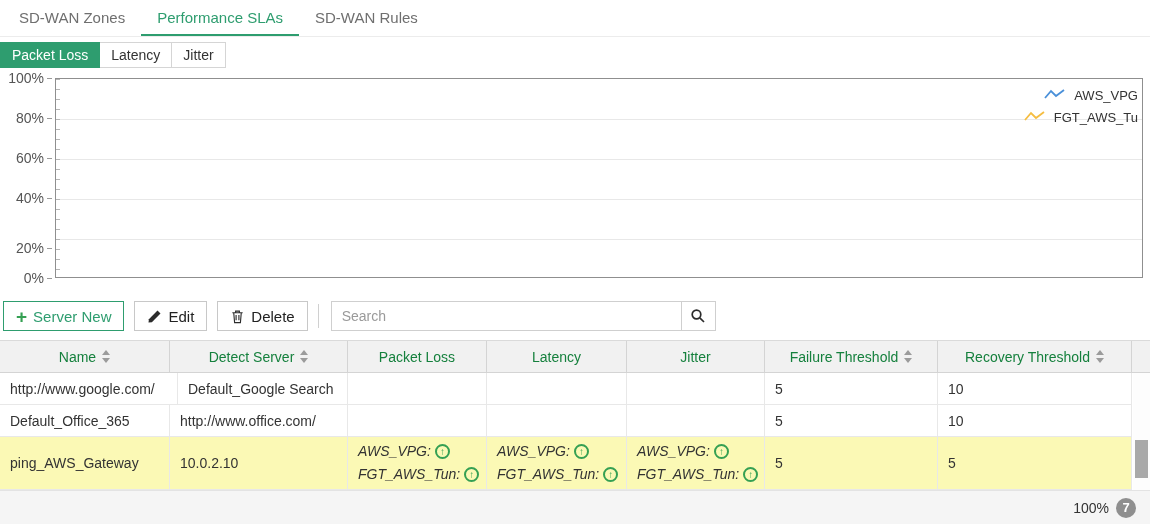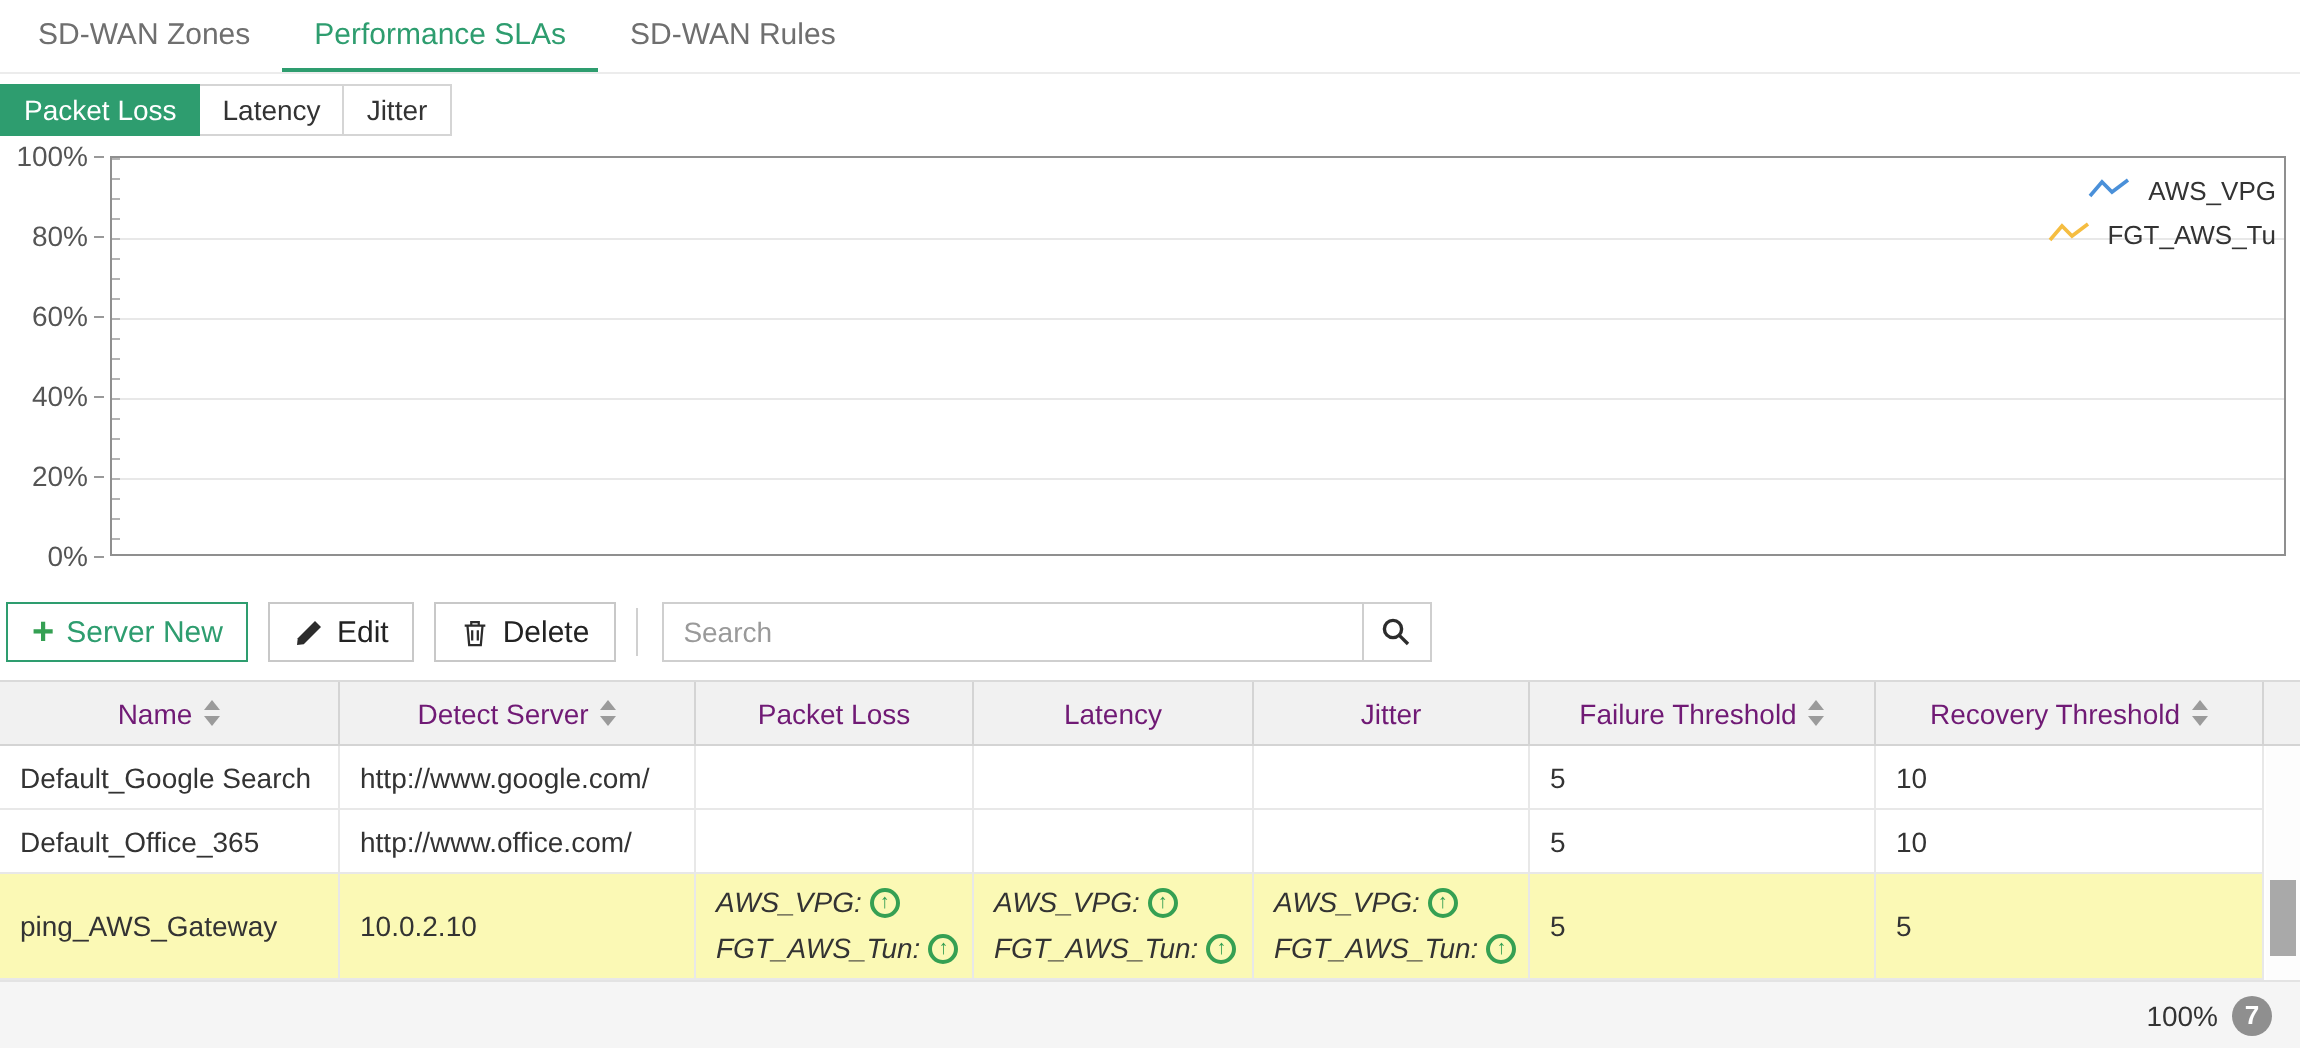--- a/index.html
+++ b/index.html
@@ -54,21 +54,21 @@
   .search-input::placeholder { color:#9a9a9a; }
   .search-btn { width:34px; height:30px; background:#fff; border:1px solid #cfcfcf;
     border-left:none; display:flex; align-items:center; justify-content:center;
     cursor:pointer; }
 
   
   .thead { position:absolute; top:340px; left:0; width:1132px; height:33px;
     display:flex; background:#f1f1f1; border-top:1px solid #dadada;
     border-bottom:1px solid #d4d4d4; }
   .th { display:flex; align-items:center; justify-content:center; gap:6px;
-    font-size:14px; color:#701a75; border-right:1px solid #d4d4d4; cursor:pointer; }
+    font-size:14px; color:#15803d; border-right:1px solid #d4d4d4; cursor:pointer; }
   .thead-ext { position:absolute; top:340px; left:1132px; width:18px; height:33px;
     background:#f1f1f1; border-top:1px solid #dadada; border-bottom:1px solid #d4d4d4; }
   .sort-icon { display:inline-flex; flex-direction:column; gap:3px; }
   .tri-up { width:0; height:0; border-left:4px solid transparent;
     border-right:4px solid transparent; border-bottom:5px solid #9b9b9b; }
   .tri-down { width:0; height:0; border-left:4px solid transparent;
     border-right:4px solid transparent; border-top:5px solid #9b9b9b; }
   .tbody { position:absolute; top:373px; left:0; width:1132px; }
   .tr { display:flex; width:1132px; background:#fff; border-bottom:1px solid #e8e8e8; }
   .tr.highlight { background:#fbf9b5; }
@@ -113,21 +113,21 @@
   <div class="subtab active">Packet Loss</div>
   <div class="subtab">Latency</div>
   <div class="subtab">Jitter</div>
 </div>
 
 <div>
   <div class="ytick" style="top:69px">100%</div>
   <div class="ytick" style="top:109px">80%</div>
   <div class="ytick" style="top:149px">60%</div>
   <div class="ytick" style="top:189px">40%</div>
-  <div class="ytick" style="top:229px">20%</div>
+  <div class="ytick" style="top:239px">20%</div>
   <div class="ytick" style="top:269px">0%</div>
 
   <div class="plot">
     <div class="gridline" style="top:40px"></div>
     <div class="gridline" style="top:80px"></div>
     <div class="gridline" style="top:120px"></div>
     <div class="gridline" style="top:160px"></div>
     <div class="minorticks"></div>
 
     <div class="legend">
@@ -210,22 +210,22 @@
     <span class="sort-icon">
         <span class="tri-up"></span>
         <span class="tri-down"></span>
       </span>
   </div>
 </div>
 <div class="thead-ext"></div>
 
 <div class="tbody">
   <div class="tr row-h1">
+    <div class="td c1">http://www.google.com/</div>
     <div class="td c0">Default_Google Search</div>
-    <div class="td c1">http://www.google.com/</div>
     <div class="td c2"></div>
     <div class="td c3"></div>
     <div class="td c4"></div>
     <div class="td c5">5</div>
     <div class="td c6">10</div>
   </div>
   <div class="tr row-h1">
     <div class="td c0">Default_Office_365</div>
     <div class="td c1">http://www.office.com/</div>
     <div class="td c2"></div>

